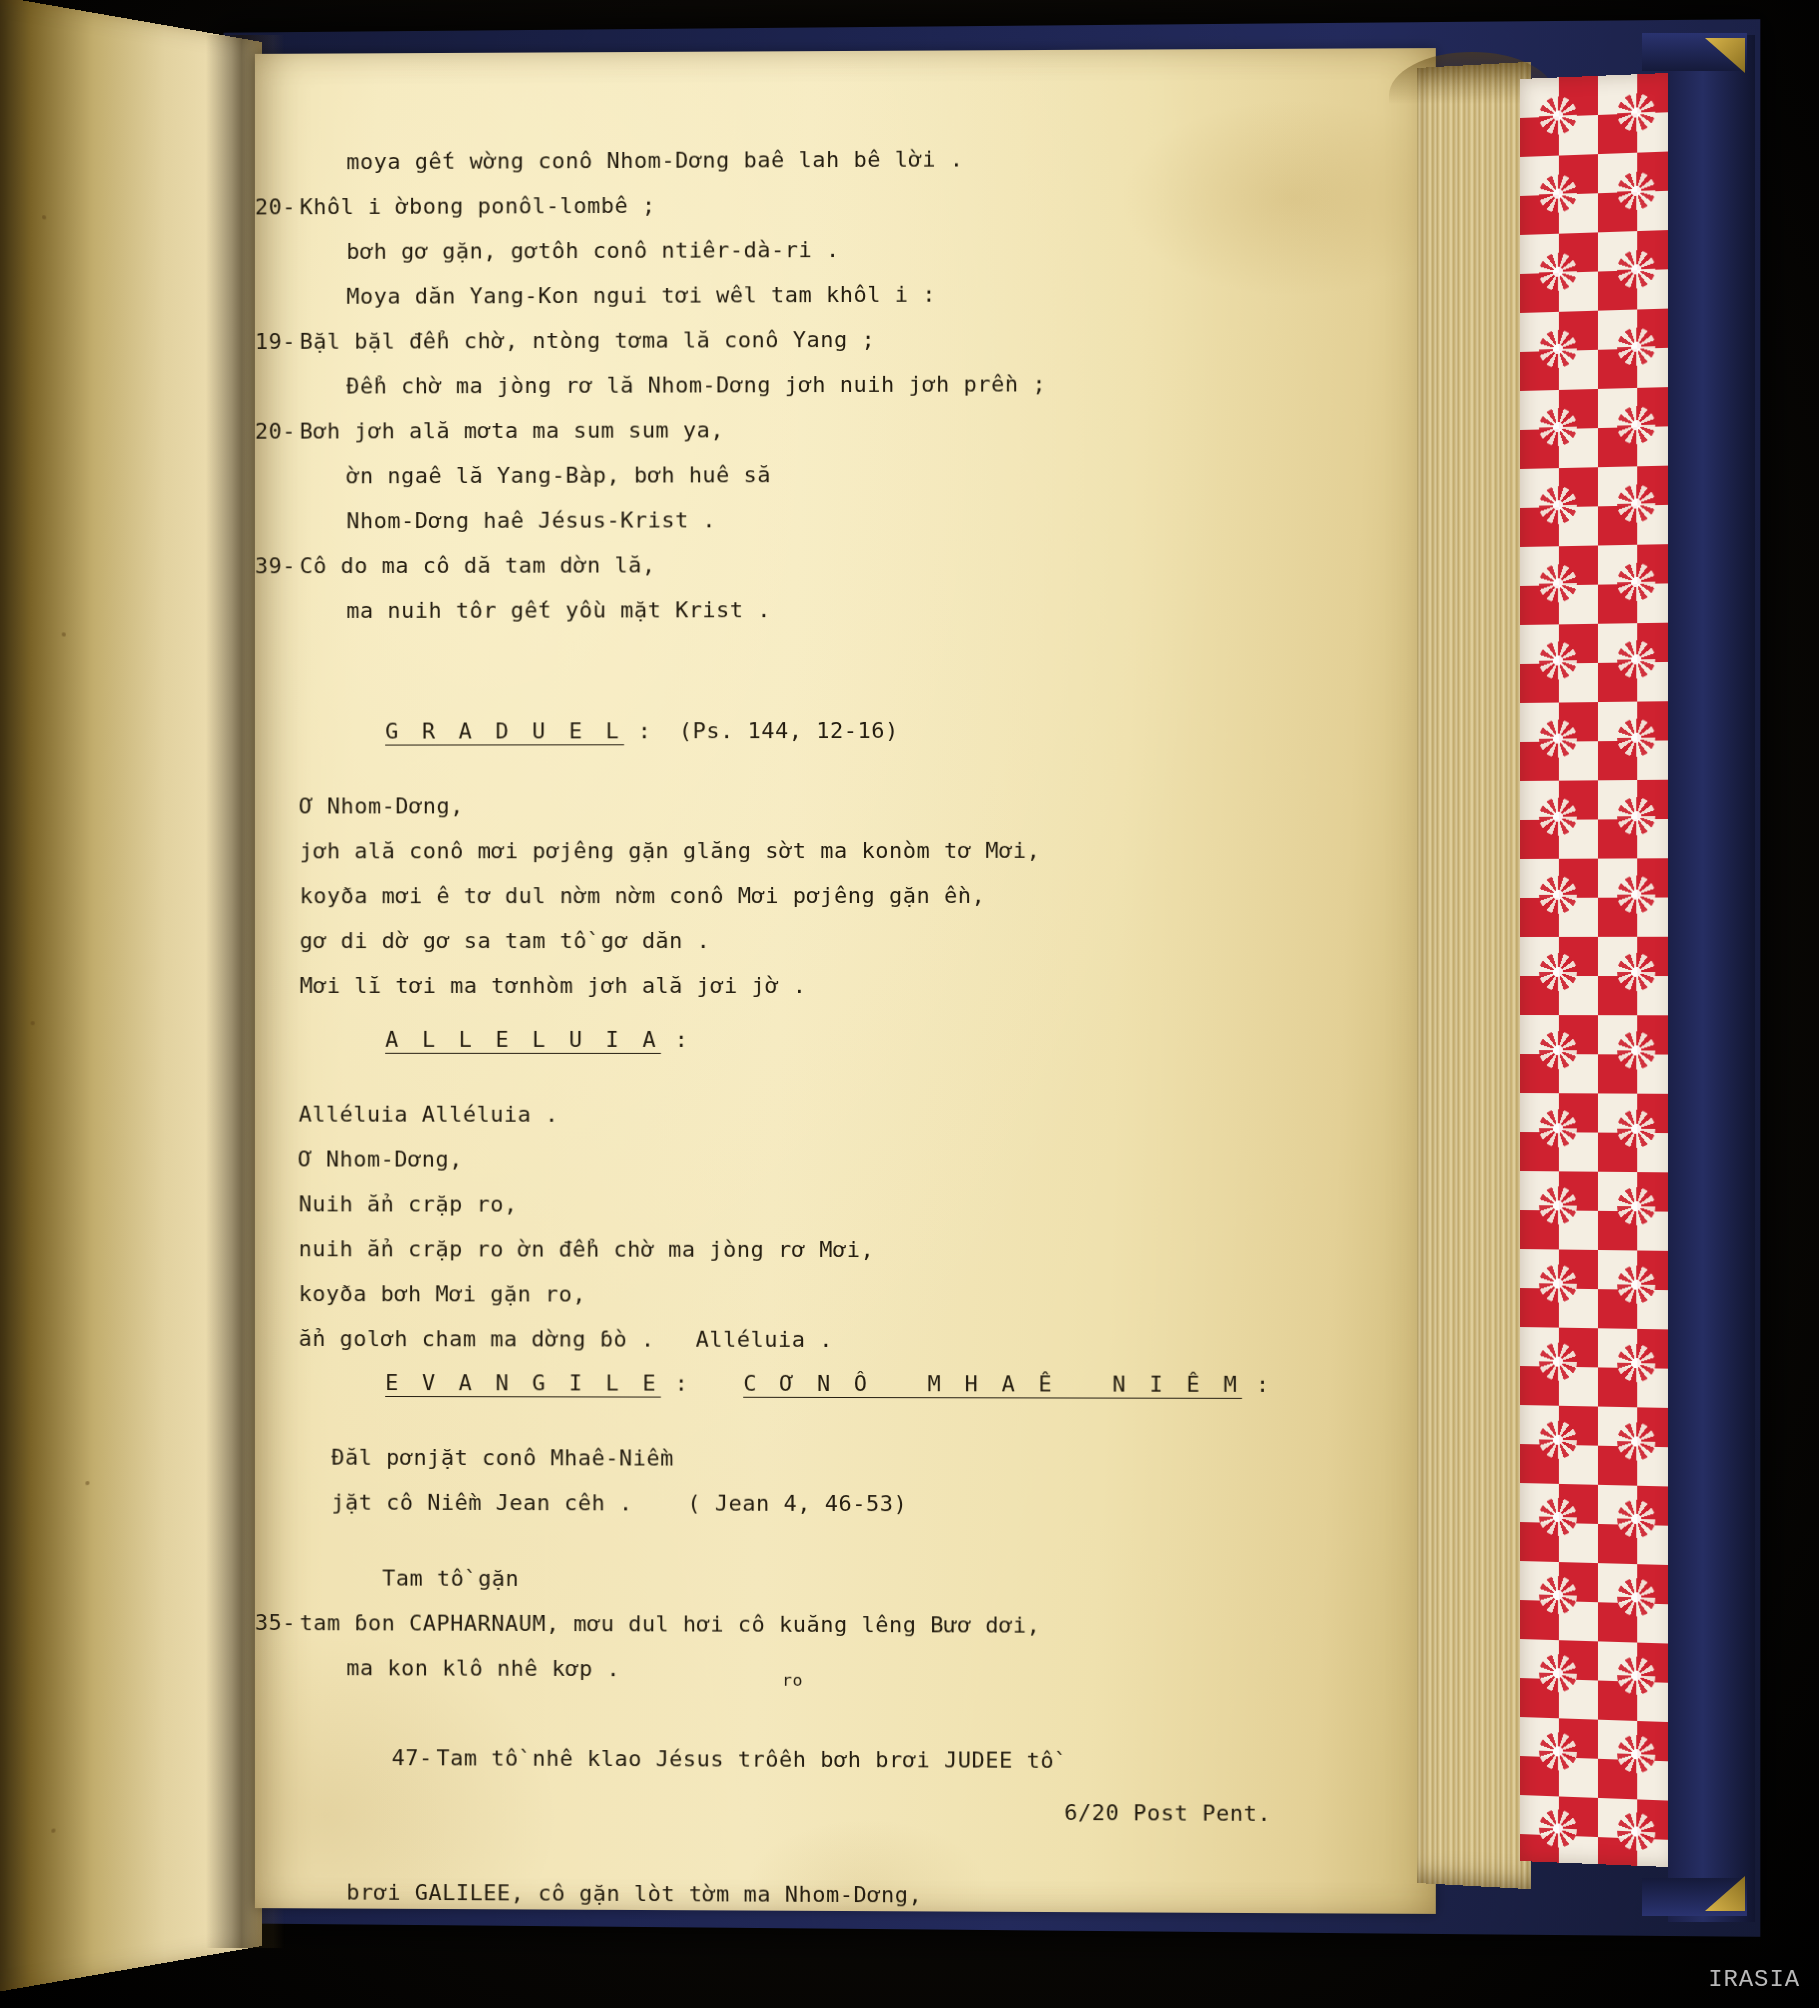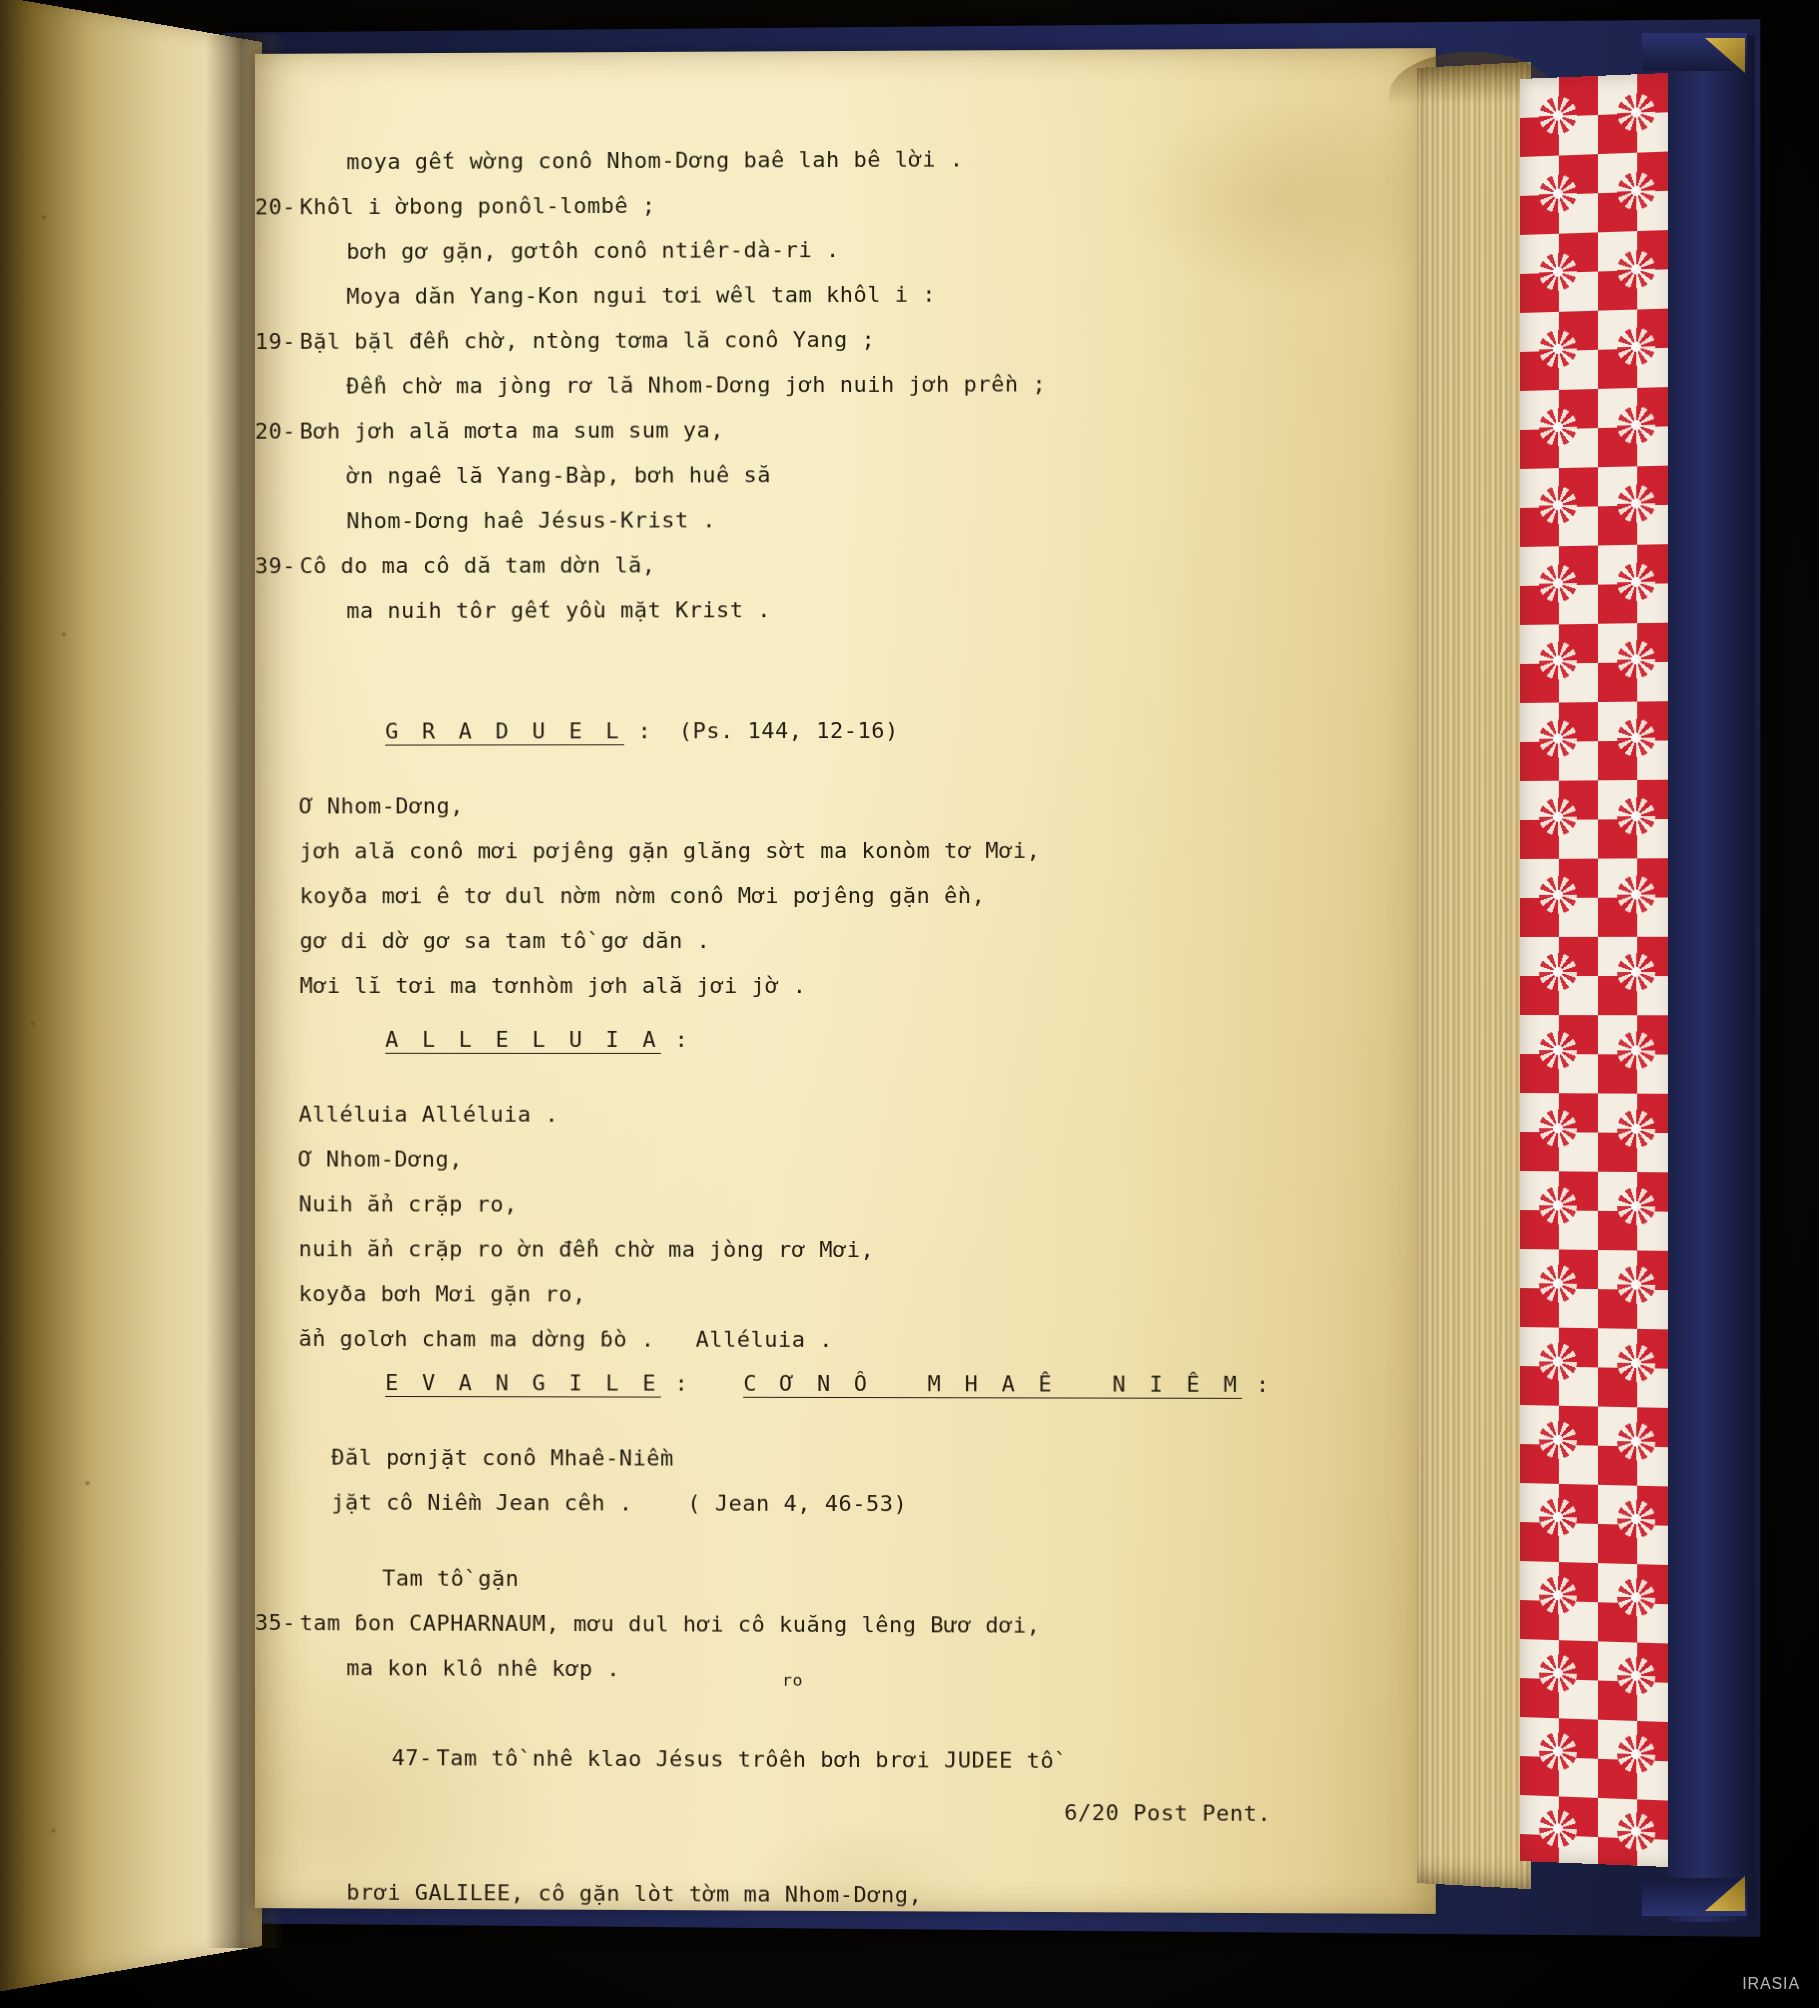--- a/index.html
+++ b/index.html
@@ -224,22 +224,22 @@
     background: linear-gradient(45deg, #d8b44a, #8a6f20);
     clip-path: polygon(100% 100%, 0 100%, 100% 0);
   }
 
   
   #watermark {
     position: absolute;
     right: 19px;
     bottom: 15.7px;
     color: #b9b9b9;
-    font-family: Liberation Sans, sans-serif;
-    font-size: 16px;
+    font-family: Liberation Mono, monospace;
+    font-size: 24px;
     letter-spacing: 0.9px;
   }
 </style>
 </head>
 <body>
 
 <div id="photo">
 
   <div id="cover"></div>
 

